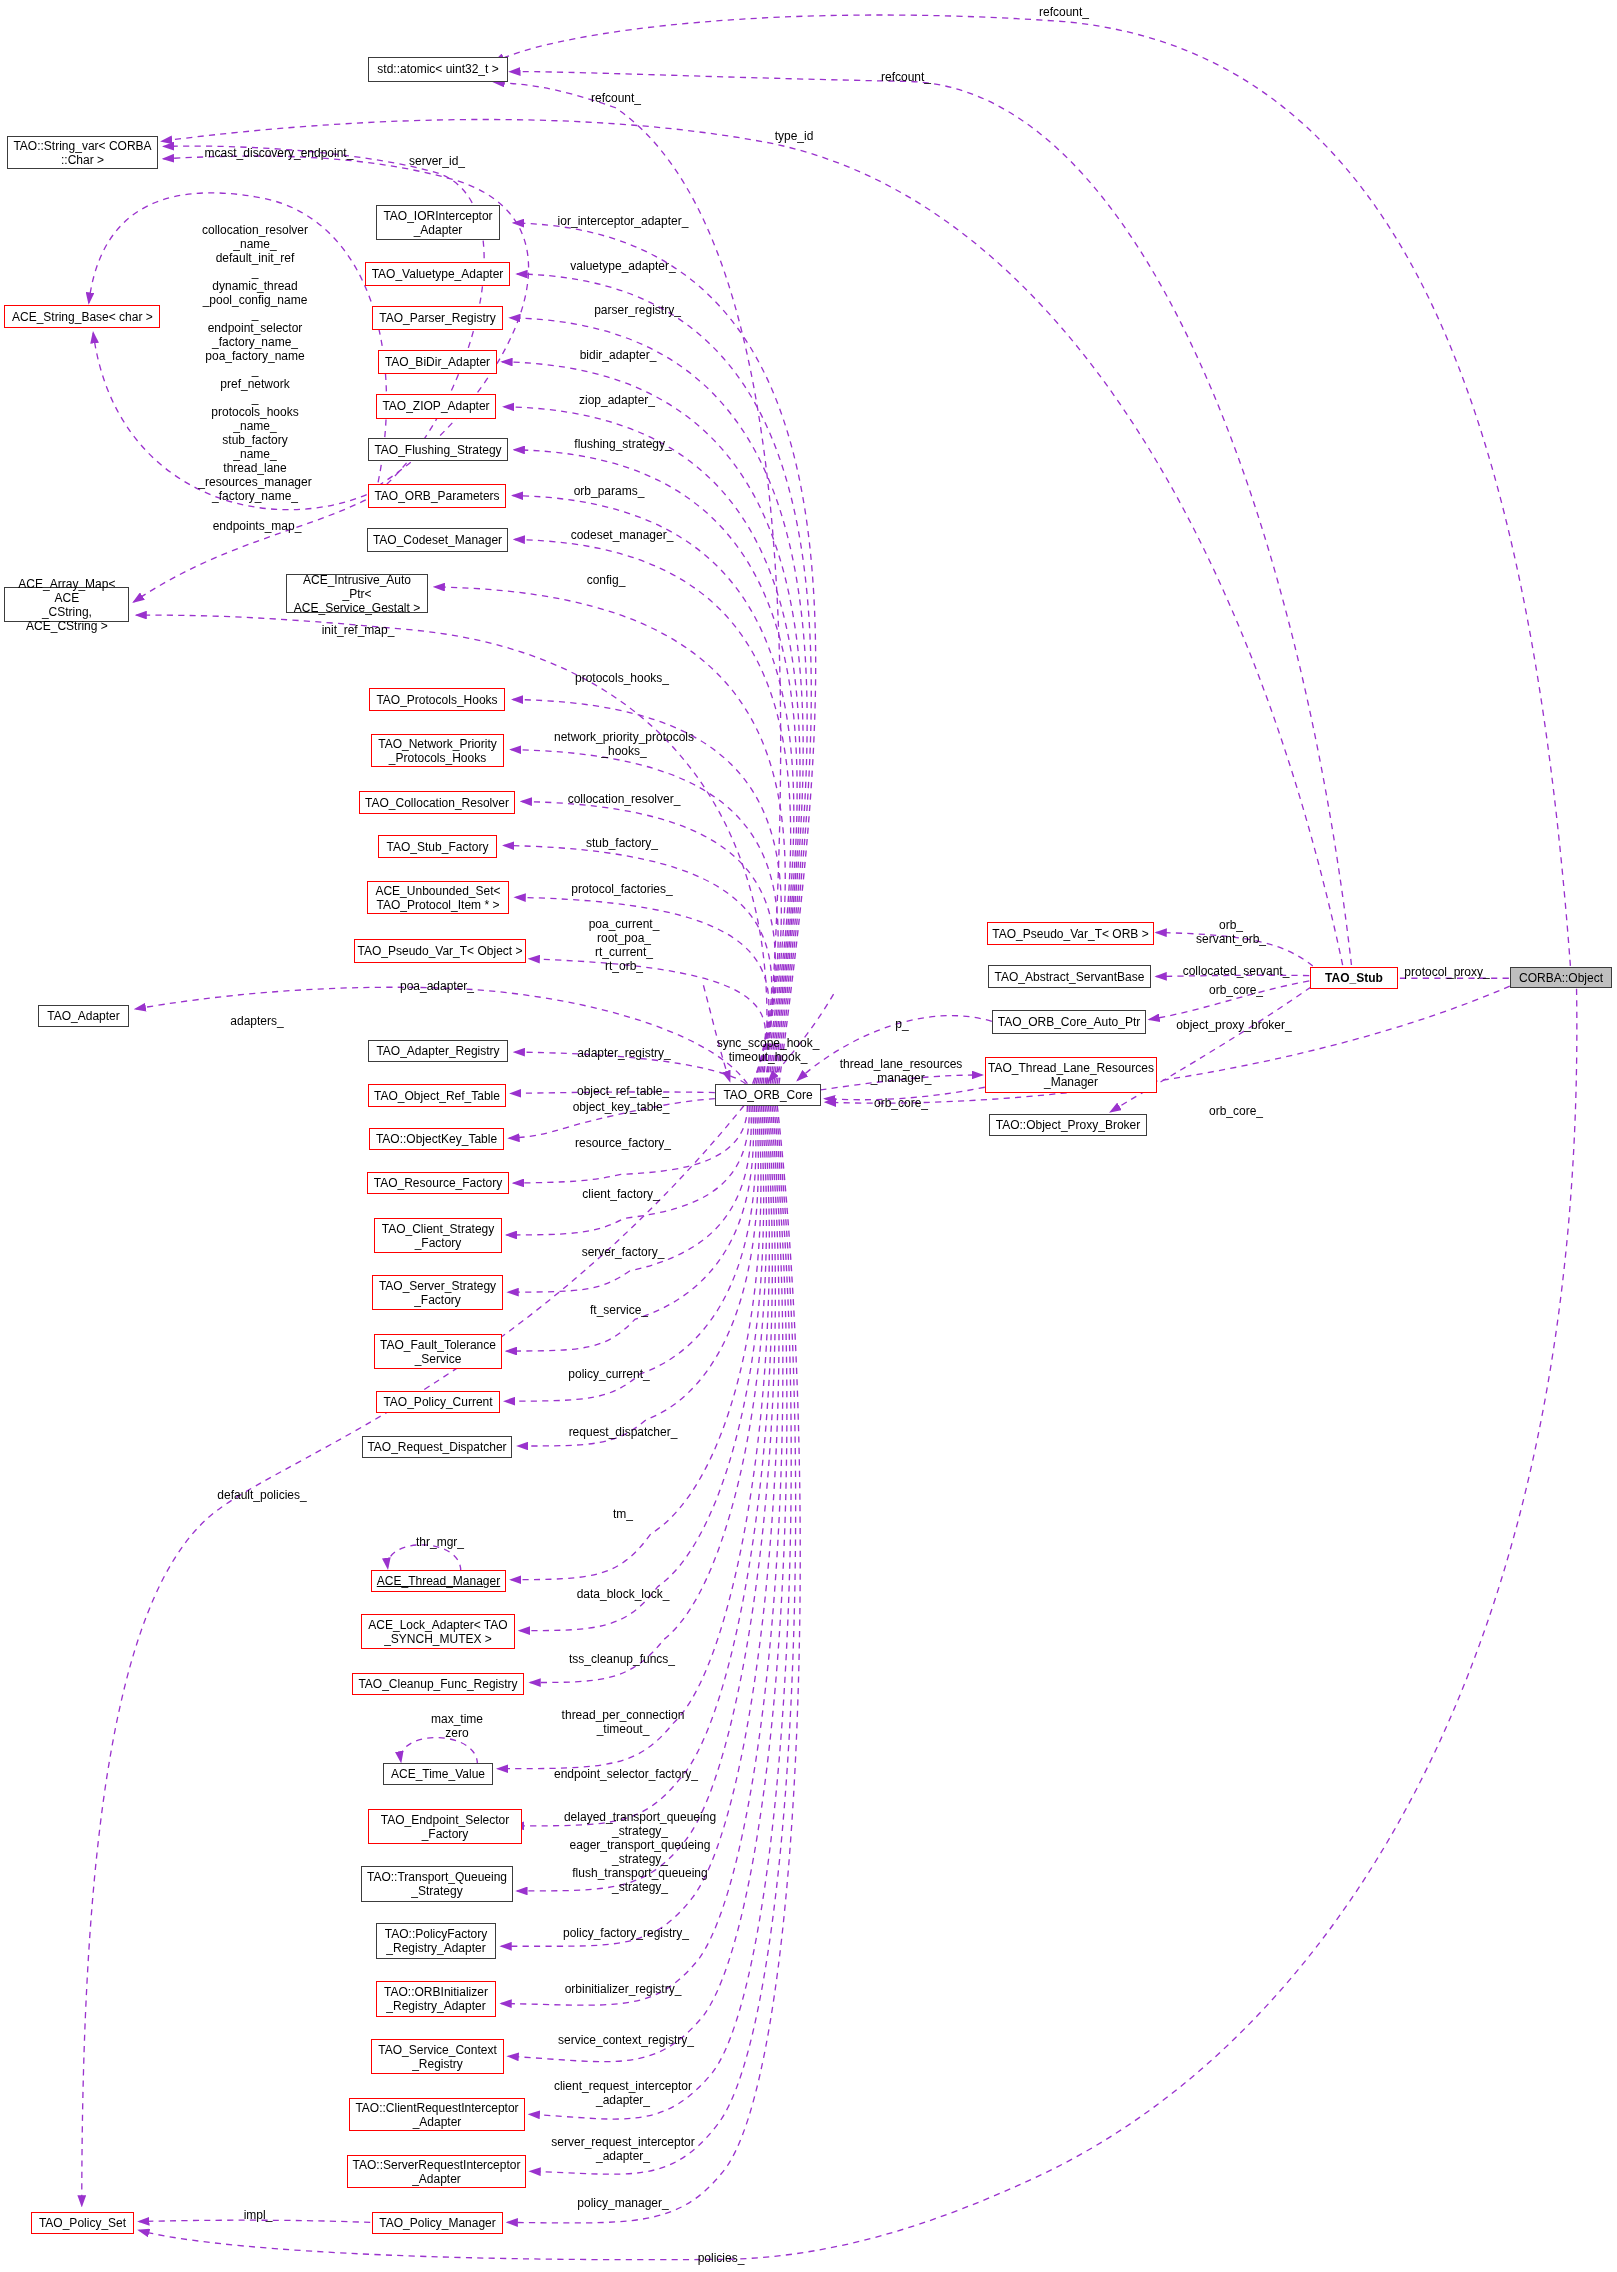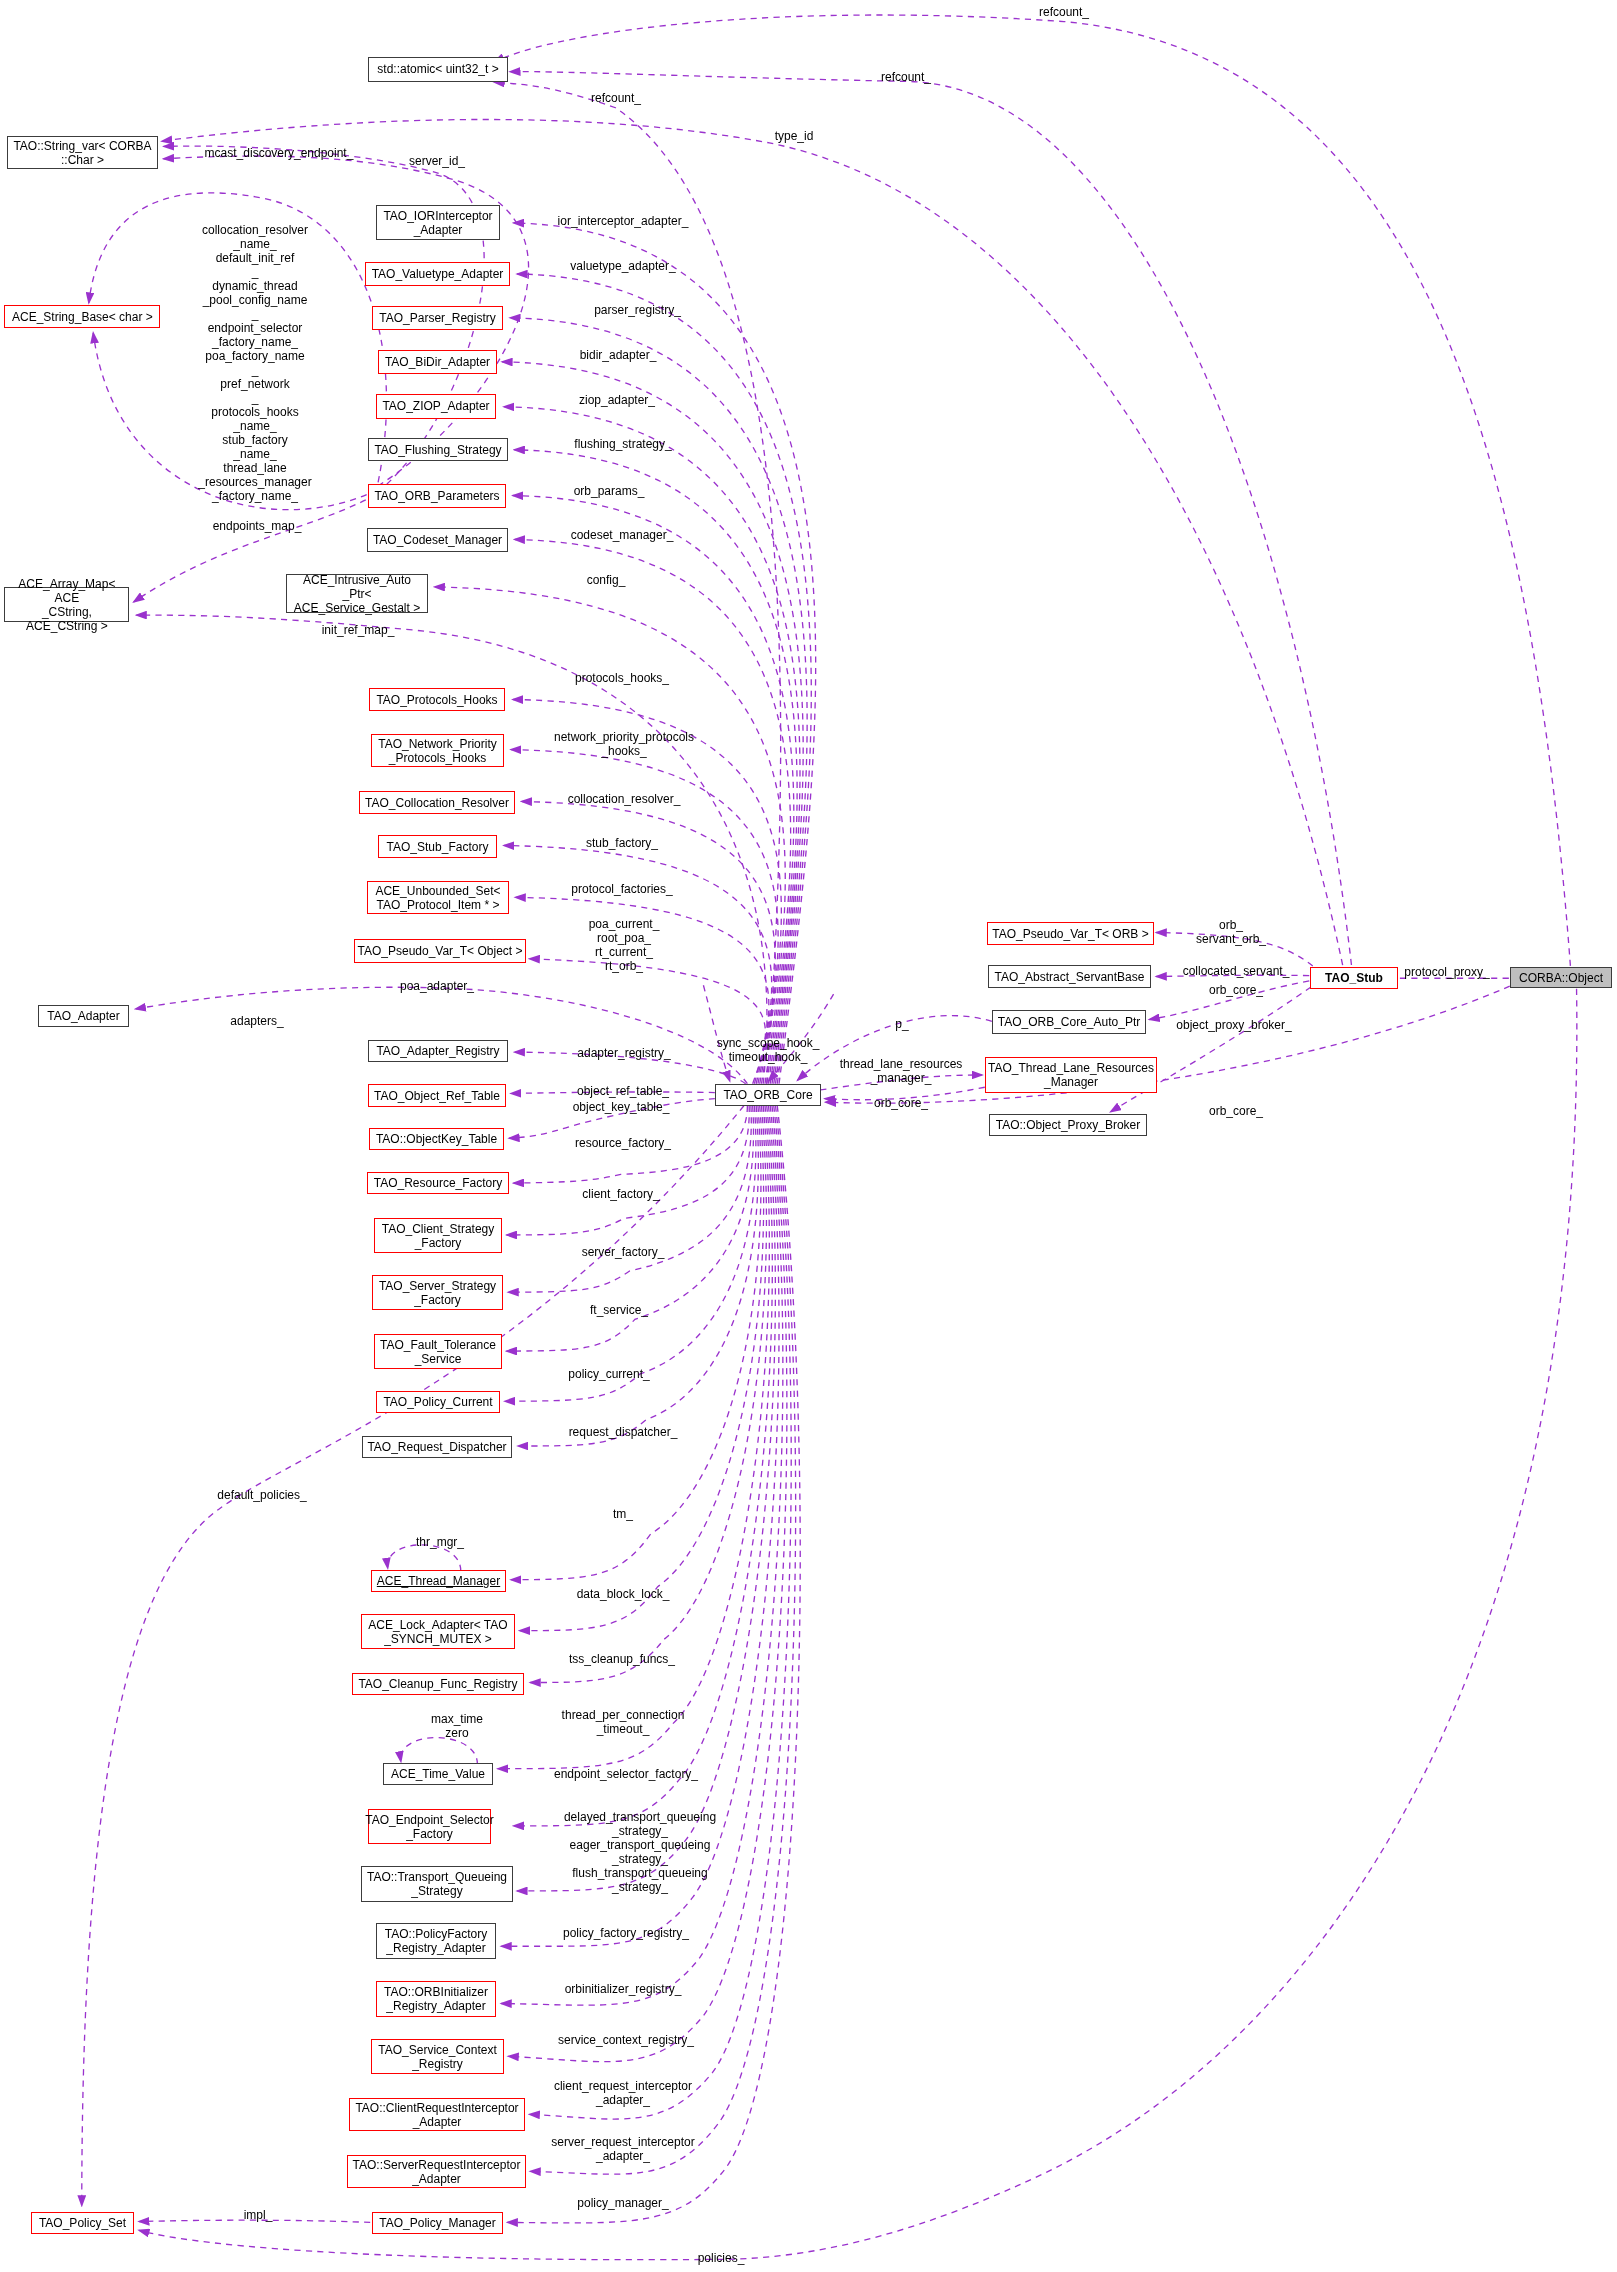--- a/index.html
+++ b/index.html
@@ -130,21 +130,21 @@
 _Factory</div>
     <div class="node red" style="left: 374px; top: 1334px; width: 128px; height: 35px;">TAO_Fault_Tolerance
 _Service</div>
     <div class="node red" style="left: 376px; top: 1391px; width: 124px; height: 22px;">TAO_Policy_Current</div>
     <div class="node black" style="left: 362px; top: 1436px; width: 150px; height: 22px;">TAO_Request_Dispatcher</div>
     <div class="node red" style="left: 371px; top: 1570px; width: 135px; height: 22px; text-decoration: underline;">ACE_Thread_Manager</div>
     <div class="node red" style="left: 361px; top: 1614px; width: 154px; height: 35px;">ACE_Lock_Adapter&lt; TAO
 _SYNCH_MUTEX &gt;</div>
     <div class="node red" style="left: 352px; top: 1673px; width: 172px; height: 22px;">TAO_Cleanup_Func_Registry</div>
     <div class="node black" style="left: 383px; top: 1763px; width: 110px; height: 22px;">ACE_Time_Value</div>
-    <div class="node red" style="left: 368px; top: 1809px; width: 123px; height: 35px;">TAO_Endpoint_Selector
+    <div class="node red" style="left: 368px; top: 1809px; width: 154px; height: 35px;">TAO_Endpoint_Selector
 _Factory</div>
     <div class="node black" style="left: 361px; top: 1866px; width: 152px; height: 36px;">TAO::Transport_Queueing
 _Strategy</div>
     <div class="node black" style="left: 376px; top: 1923px; width: 120px; height: 36px;">TAO::PolicyFactory
 _Registry_Adapter</div>
     <div class="node red" style="left: 376px; top: 1981px; width: 120px; height: 36px;">TAO::ORBInitializer
 _Registry_Adapter</div>
     <div class="node red" style="left: 371px; top: 2039px; width: 133px; height: 35px;">TAO_Service_Context
 _Registry</div>
     <div class="node red" style="left: 349px; top: 2098px; width: 176px; height: 33px;">TAO::ClientRequestInterceptor

